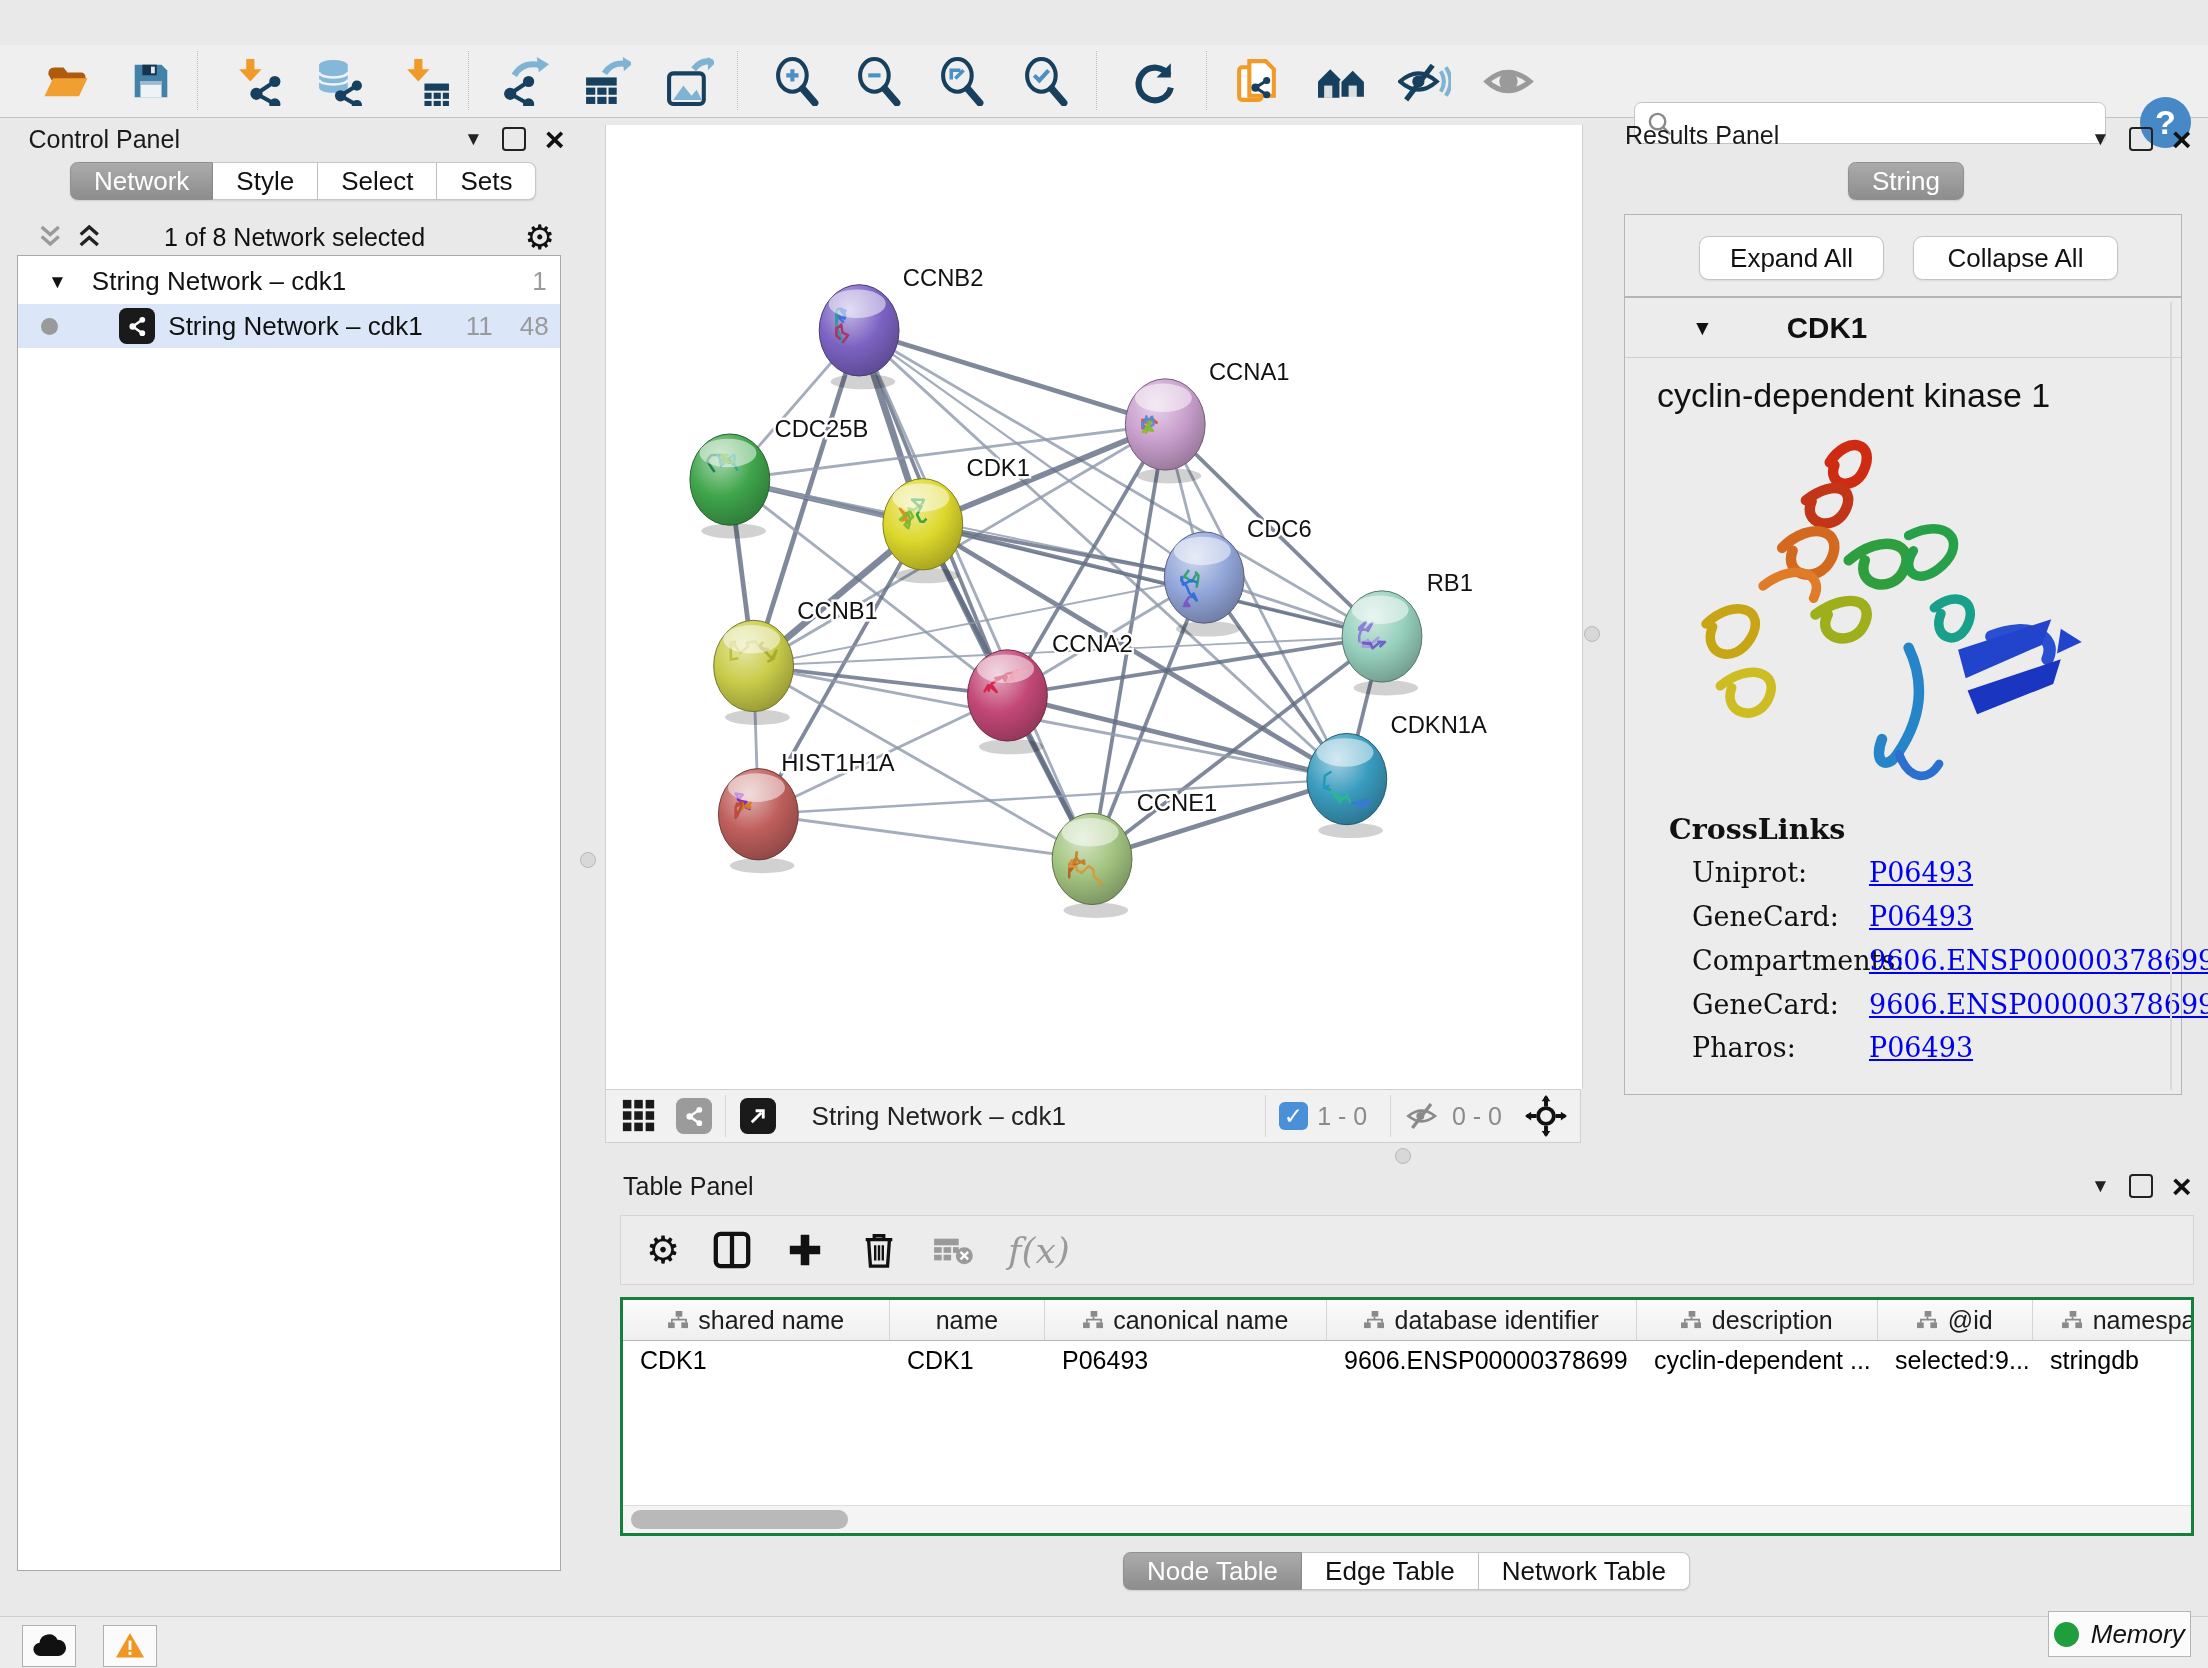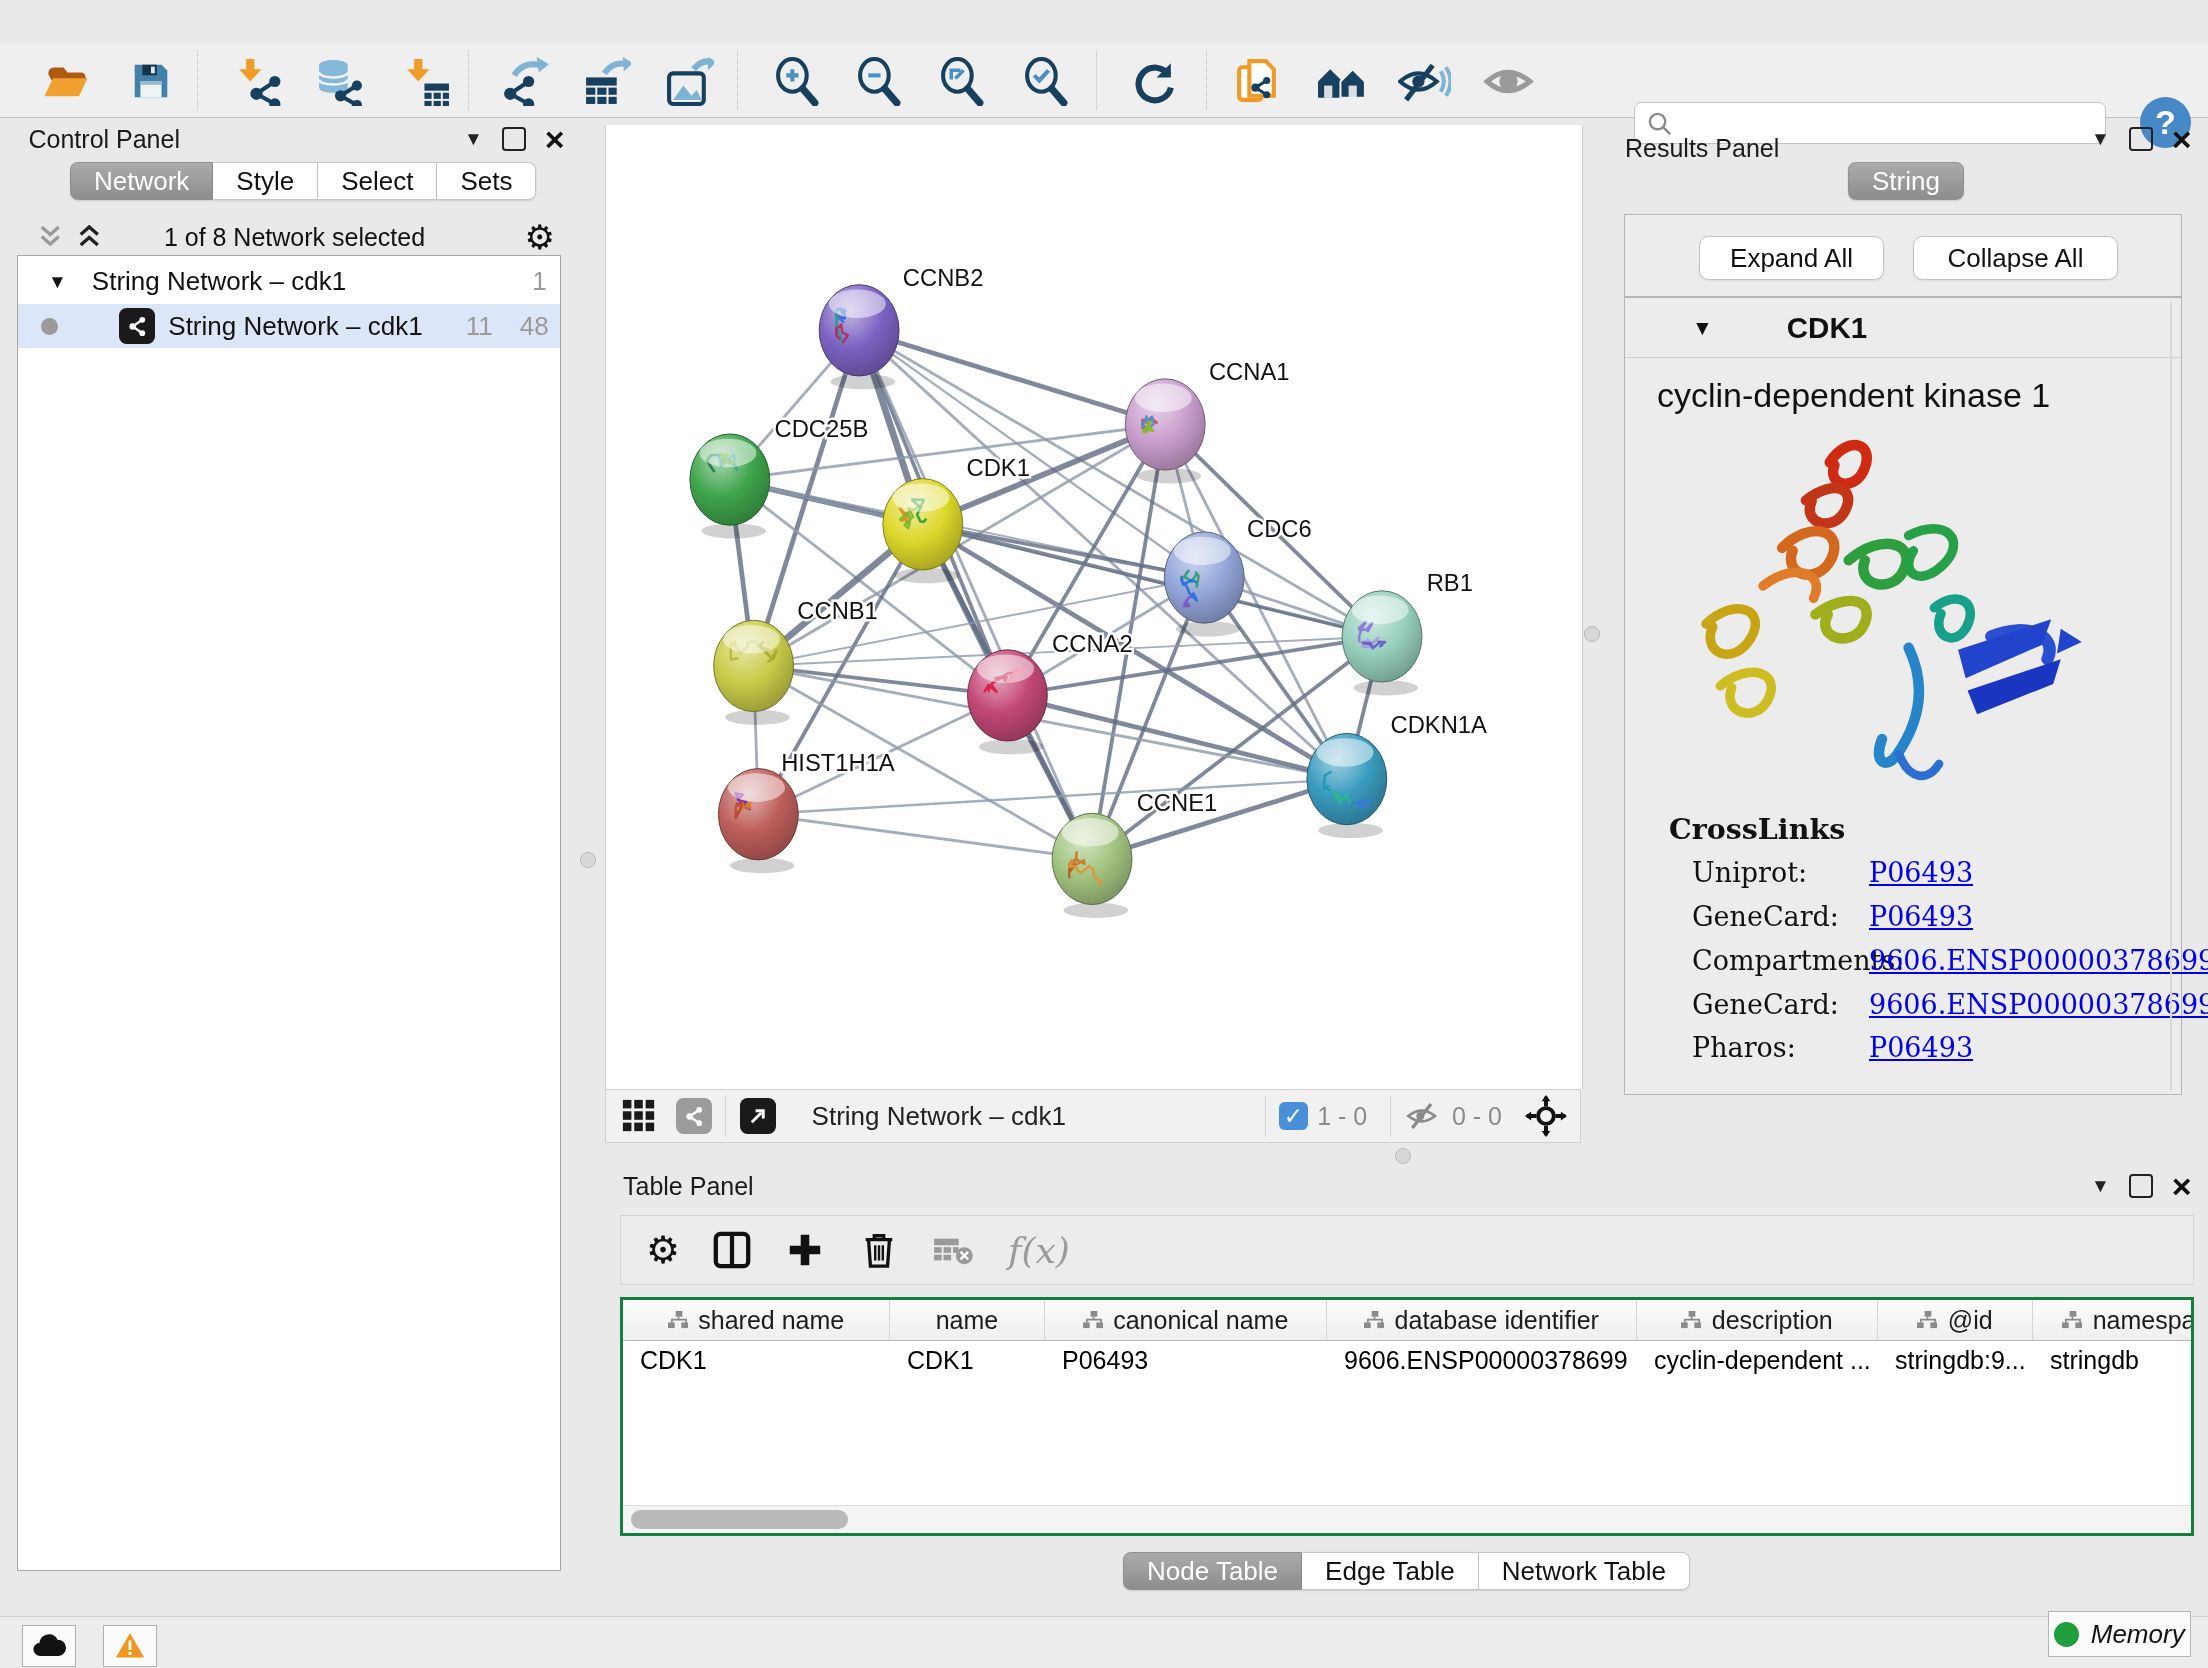--- a/index.html
+++ b/index.html
@@ -553,21 +553,21 @@
         <path d="M24 2 v11 M24 35 v11 M2 24 h11 M35 24 h11" stroke="#111" stroke-width="4.5"></path>
         <path d="M24 0 l5 7 h-10 z M24 48 l5-7 h-10 z M0 24 l7-5 v10 z M48 24 l-7-5 v10 z" fill="#111"></path>
       </svg>
     </div>
   </div>
 
   <div class="splitter-dot" style="left:580px;top:852px"></div>
   <div class="splitter-dot" style="left:1584px;top:626px"></div>
   <div class="splitter-dot" style="left:1395px;top:1148px"></div>
 
-  <div class="panel-title" style="left:1625px;top:134px">Results Panel</div>
+  <div class="panel-title" style="left:1625px;top:121px">Results Panel</div>
   <div class="winbtns" style="left:2091px;top:127px">
     <span class="wb-caret">▼</span>
     <span class="wb-square"></span>
     <span class="wb-x">×</span>
   </div>
   <div class="seg" style="left:1848px;top:162px">
     <div class="tab active" style="border-radius:7.6px">String</div>
   </div>
 
   <div class="rp-box" style="left:1624px;top:214px;width:558px;height:83px">
@@ -721,21 +721,21 @@
           </svg>
           <span>namespace</span>
         </div>
       </div>
     <div id="tbl-row">
         <div class="td" style="width: 267px;">CDK1</div>
         <div class="td" style="width: 155px;">CDK1</div>
         <div class="td" style="width: 282px;">P06493</div>
         <div class="td" style="width: 310px;">9606.ENSP00000378699</div>
         <div class="td" style="width: 241px;">cyclin-dependent ...</div>
-        <div class="td" style="width: 155px;">stringdb:9...</div>
+        <div class="td" style="width: 155px;">selected:9...</div>
         <div class="td" style="width: 219px;">stringdb</div>
       </div>
     <div id="tbl-hscroll">
       <div id="tbl-thumb"></div>
     </div>
   </div>
 
   <div class="seg" style="left:1123px;top:1552px" id="table-tabs">
       <div class="tab active">Node Table</div>
       <div class="tab">Edge Table</div>

